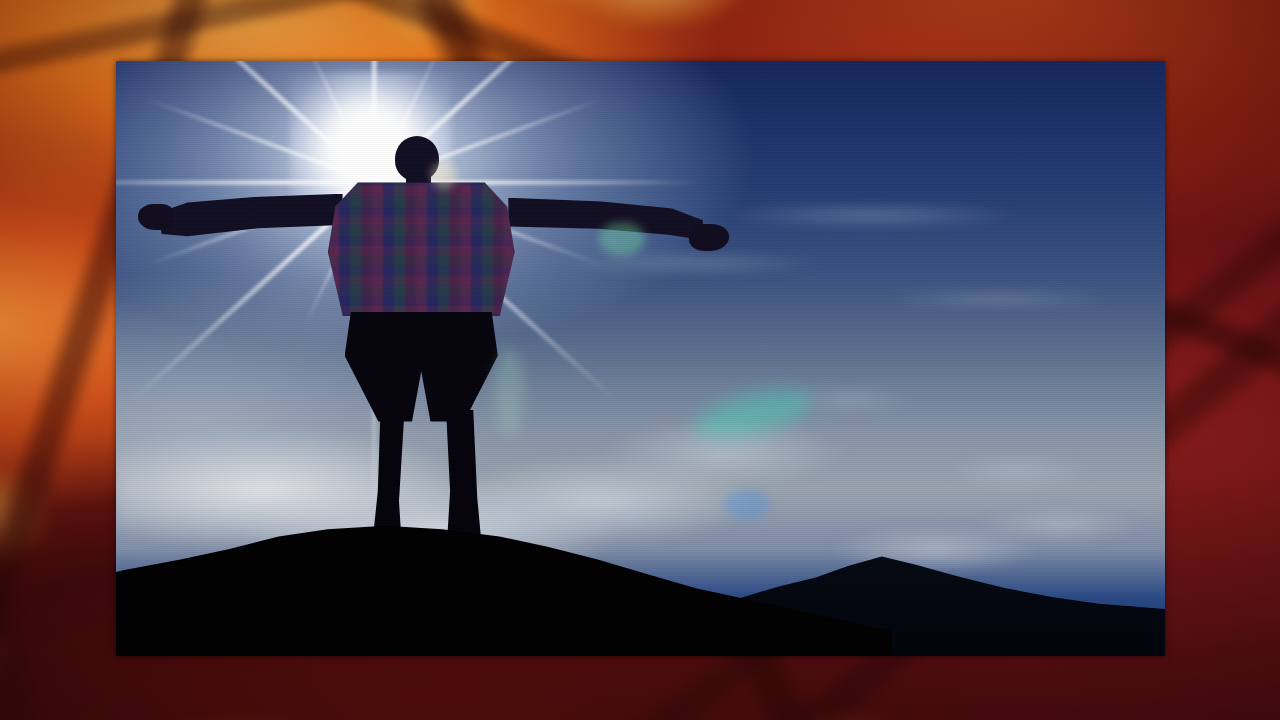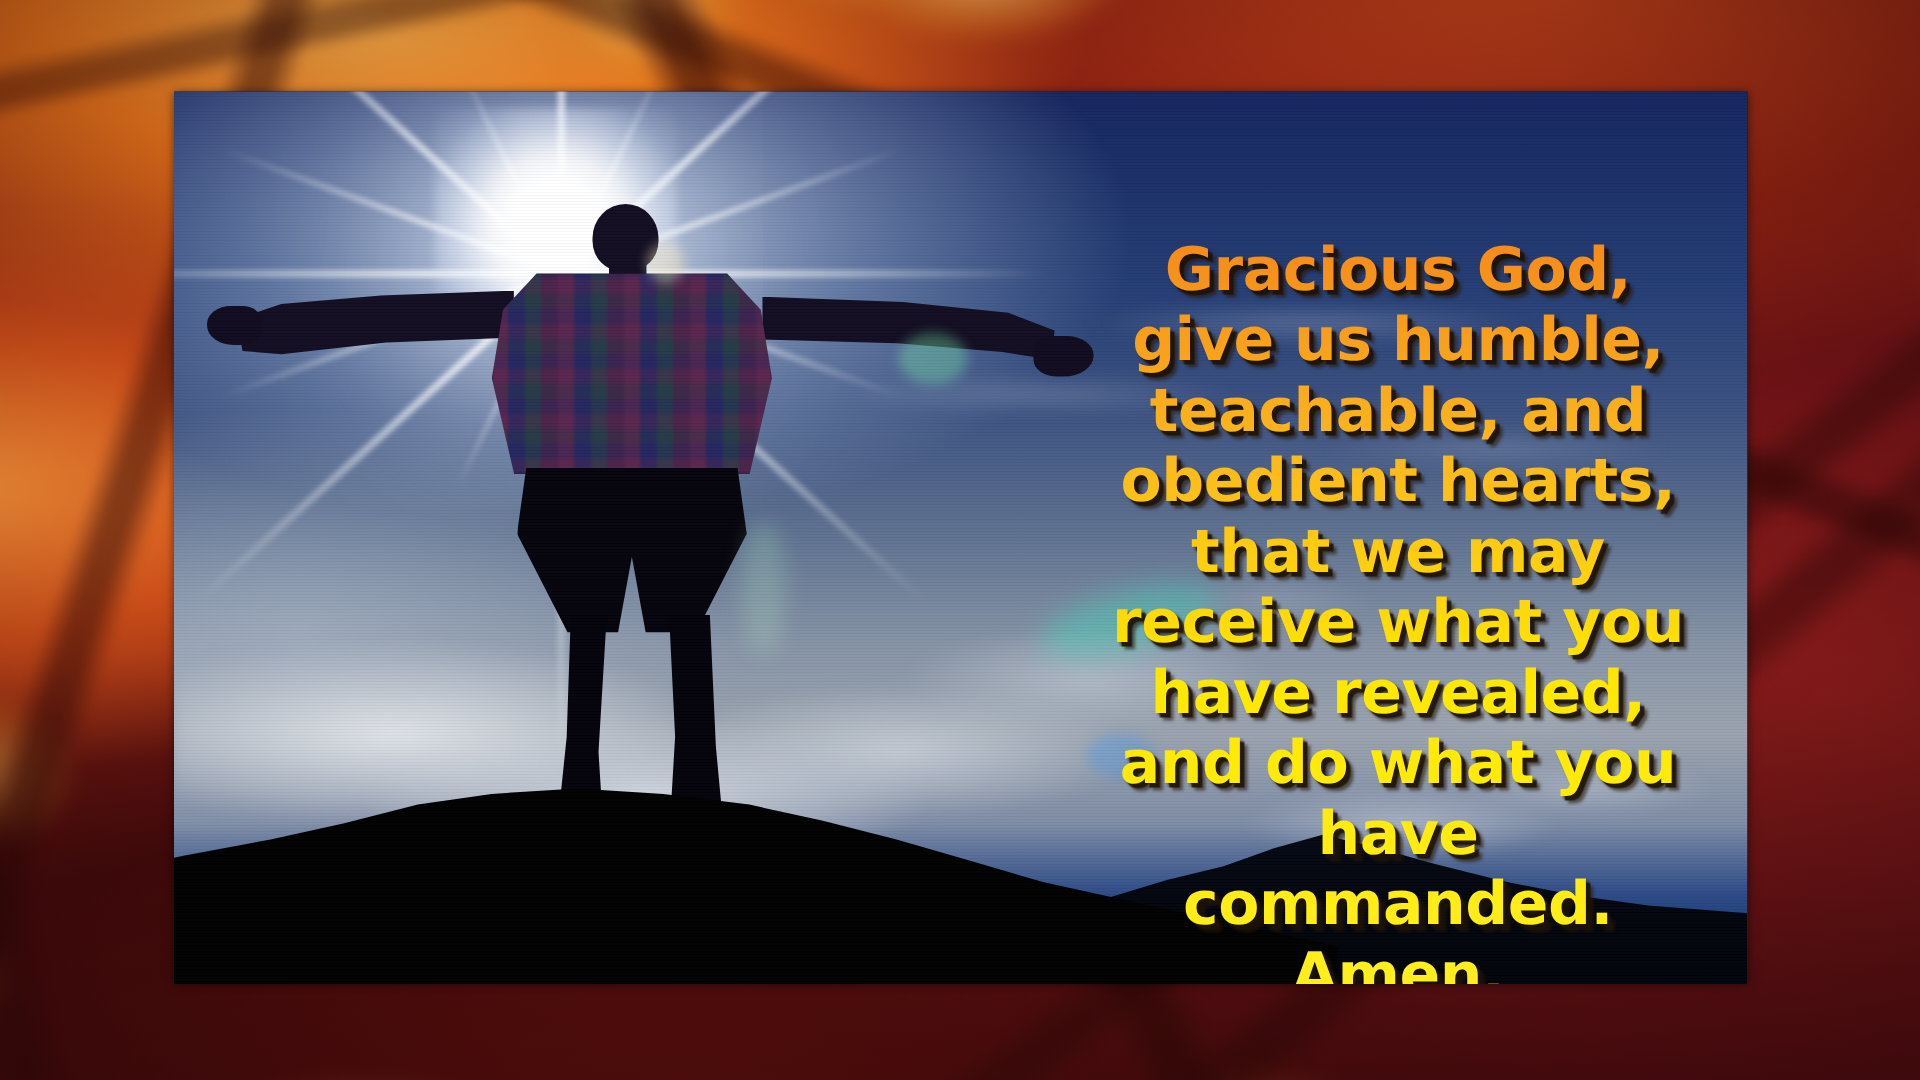--- a/index.html
+++ b/index.html
@@ -418,26 +418,15 @@
     <div class="hill"></div>
 
     <div class="flare-dot flare-a"></div>
     <div class="flare-dot flare-b"></div>
     <div class="flare-dot flare-c"></div>
     <div class="flare-dot flare-d"></div>
     <div class="flare-dot flare-e"></div>
 
     <div class="video-tex"></div>
 
-    <div class="caption">Gracious God,
-give us humble,
-teachable, and
-obedient hearts,
-that we may
-receive what you
-have revealed,
-and do what you
-have
-commanded.
-Amen.</div>
   </div>
 
 </div>
 
 </body></html>

